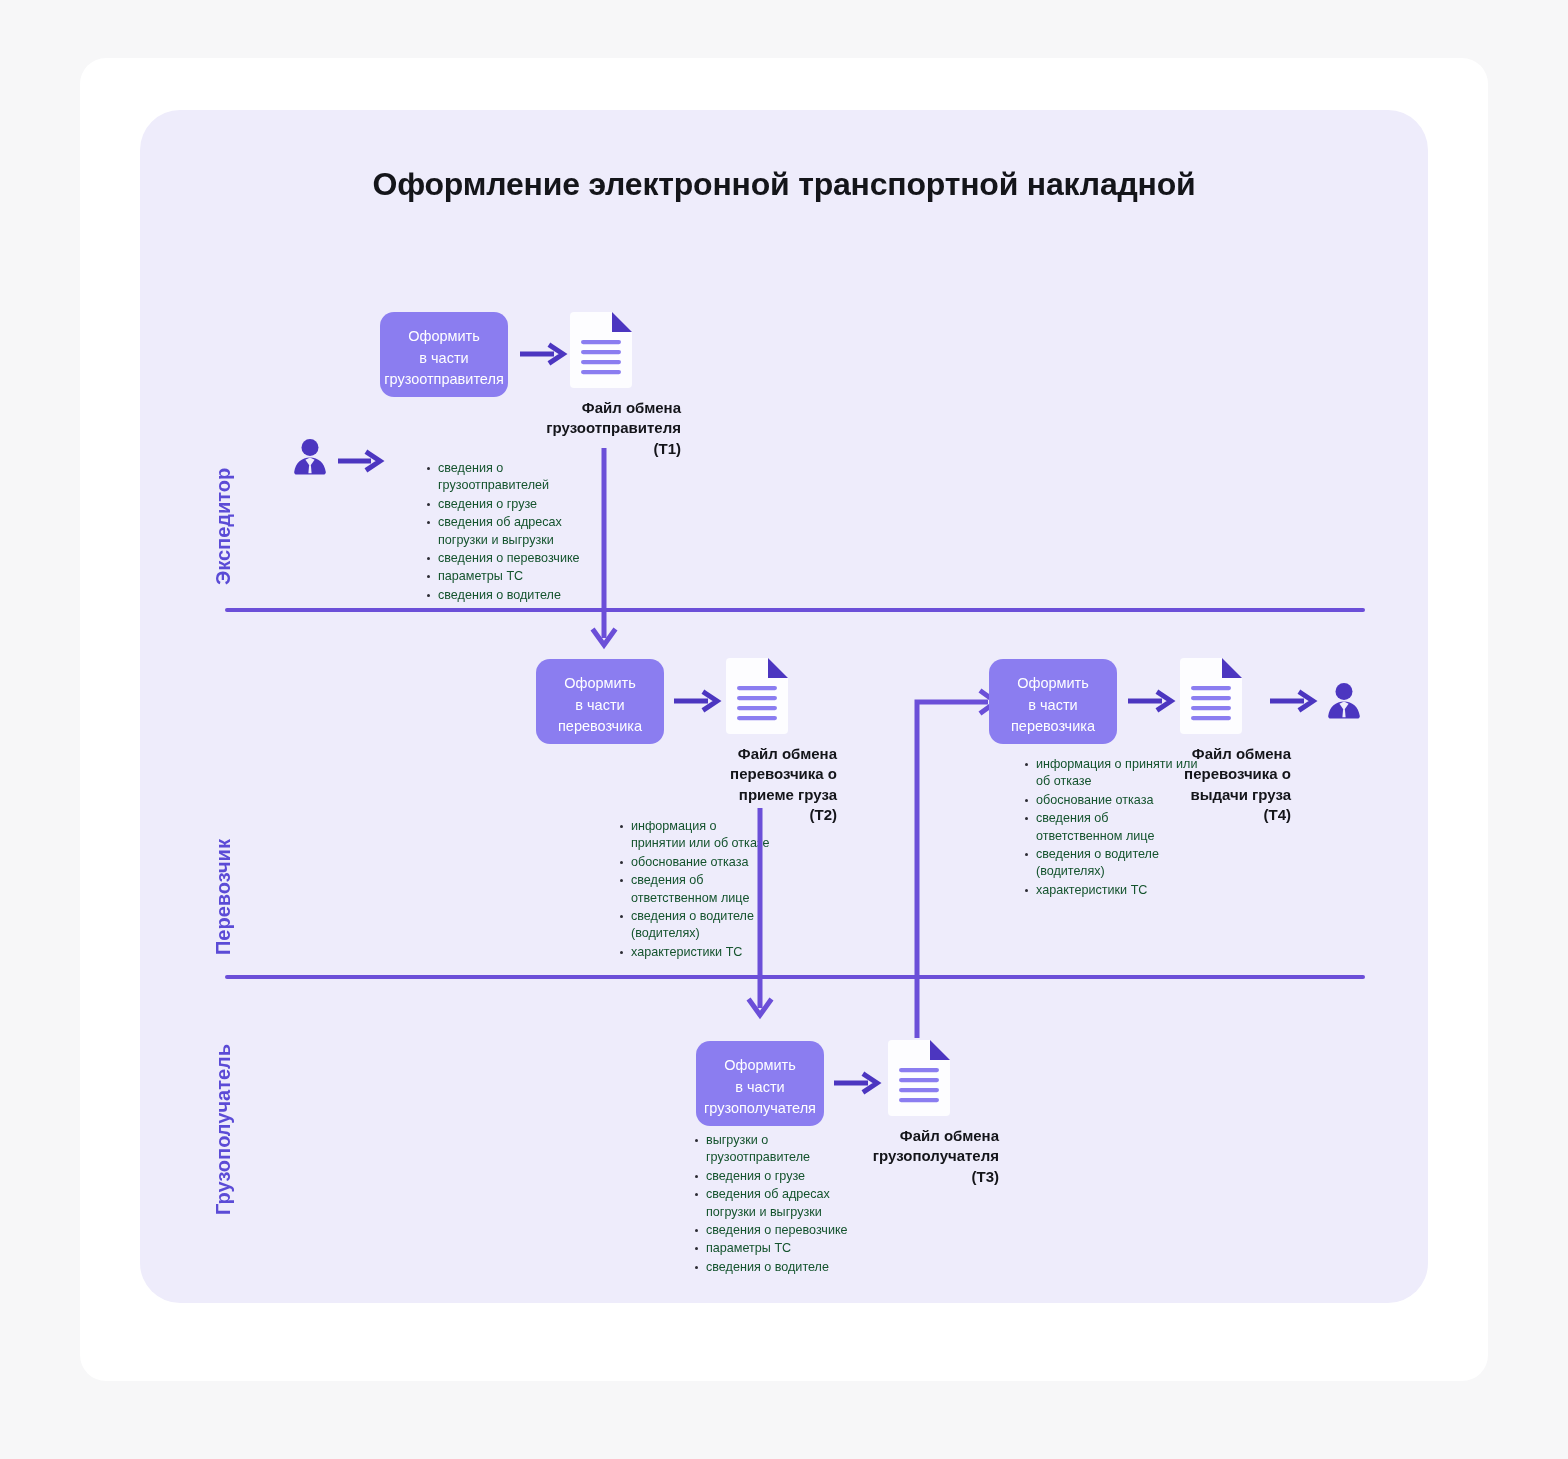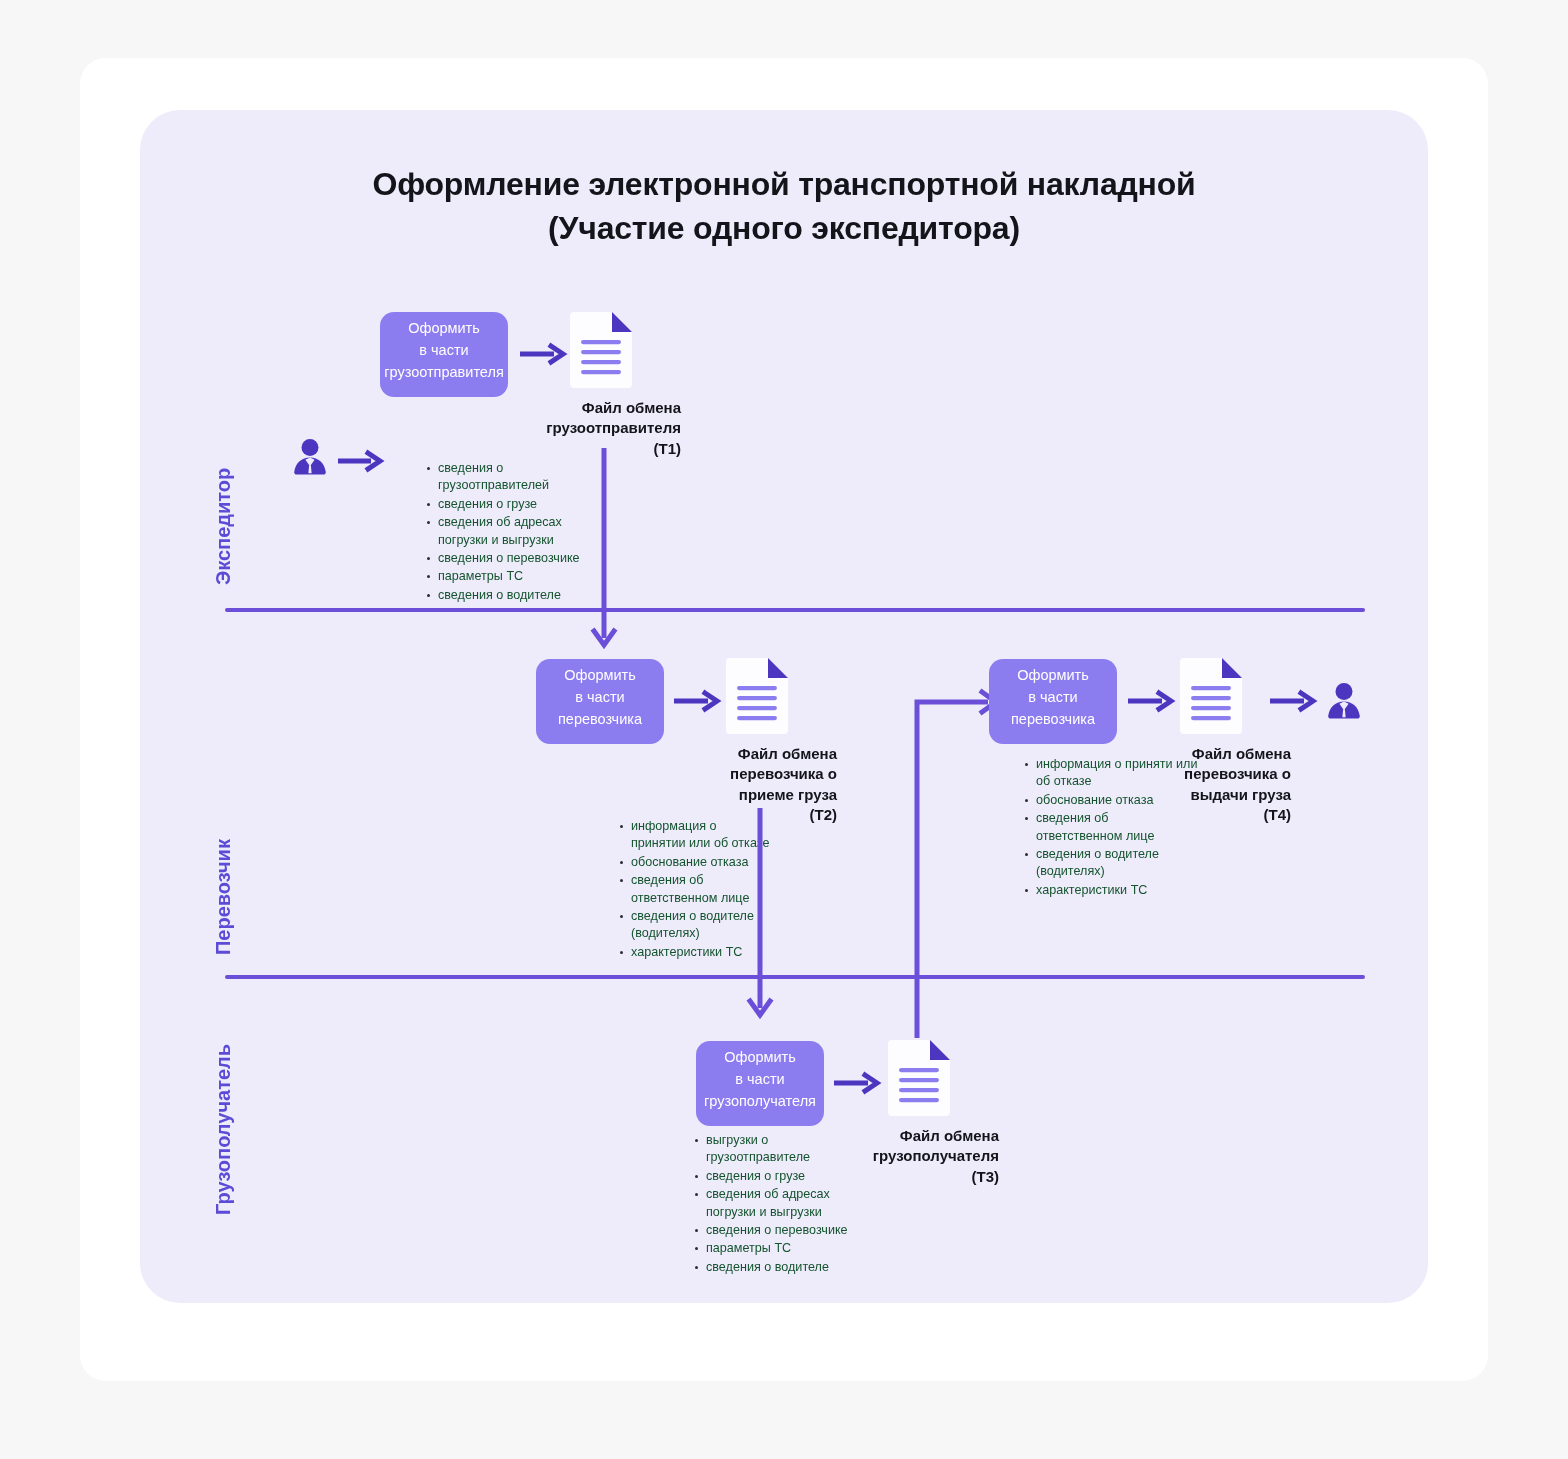--- a/index.html
+++ b/index.html
@@ -62,21 +62,21 @@
   
   .pbox {
     position: absolute;
     background: #8b7df0;
     border-radius: 14px;
     color: #ffffff;
     font-size: 14.5px;
     line-height: 1.5;
     text-align: center;
     display: flex;
-    align-items: flex-start;
+    align-items: flex-end;
     justify-content: center;
     padding: 6px 8px;
   }
   .pbox span { display: block; white-space: pre-line; }
 
   
   .doc {
     position: absolute;
     width: 62px; height: 76px;
   }
@@ -127,21 +127,20 @@
 <body>
 
 <div id="root">
 
   <div class="outer-card"></div>
 
   <div class="panel">
 
     <div class="title">
       <span>Оформление электронной транспортной накладной</span>
-      <span class="l2">(Участие одного экспедитора)</span>
     </div>
 
     <div class="lane-label" style="left:72px; top:475px;">Экспедитор</div>
     <div class="lane-label" style="left:72px; top:845px;">Перевозчик</div>
     <div class="lane-label" style="left:72px; top:1105px;">Грузополучатель</div>
 
     <div class="divider" style="left:85px; top:498px; width:1140px;"></div>
     <div class="divider" style="left:85px; top:865px; width:1140px;"></div>
 
     <div class="person" style="left:148px; top:325px;">

